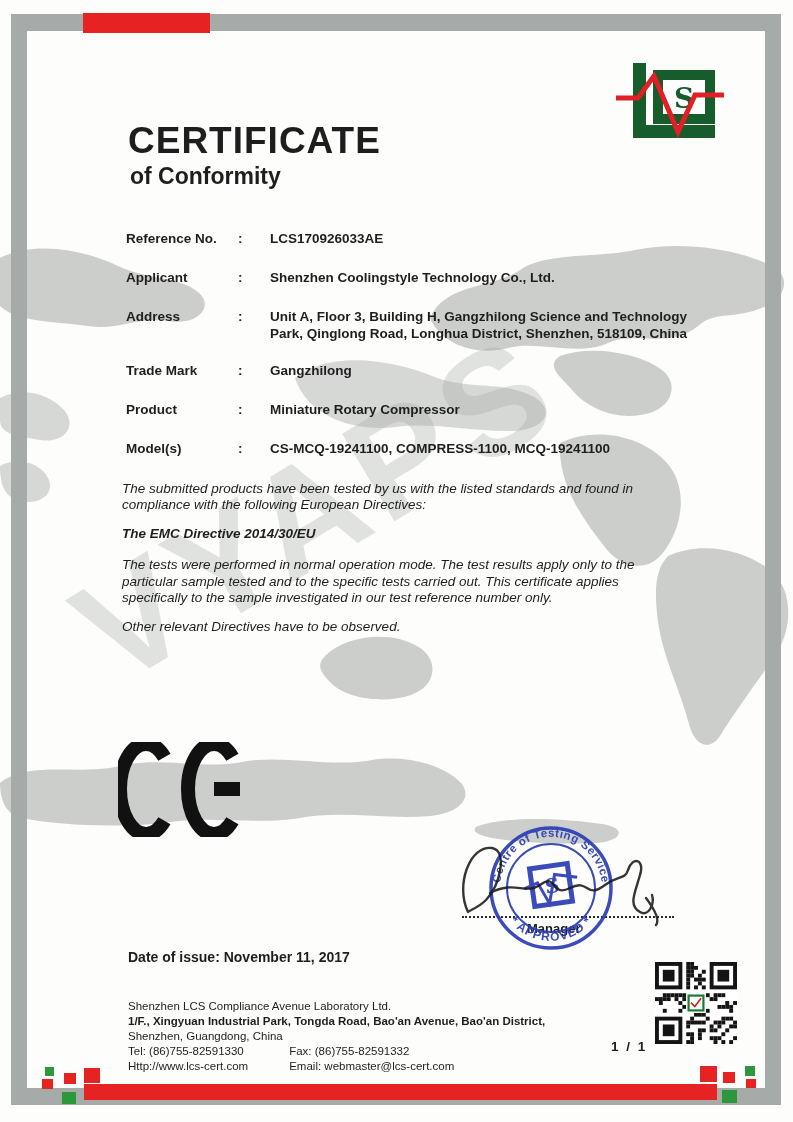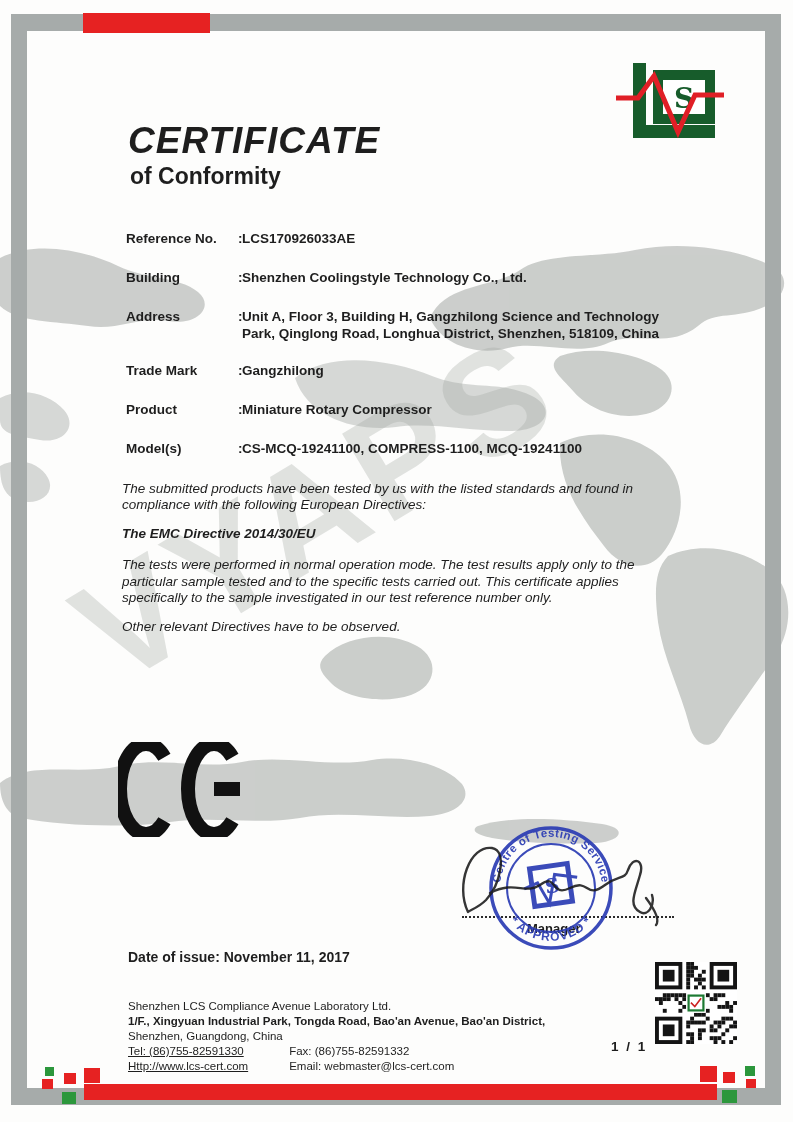--- a/index.html
+++ b/index.html
@@ -19,49 +19,49 @@
 
   
   .map-svg{position:absolute;left:0;top:228px;z-index:0;}
   .watermark{position:absolute;left:128px;top:560px;z-index:1;
              font-size:148px;font-weight:bold;letter-spacing:8px;
              color:#9fa59f;opacity:.30;transform:rotate(-31deg);
              transform-origin:0 100%;white-space:nowrap;line-height:1;}
 
   
   .logo-svg{position:absolute;left:615px;top:58px;z-index:2;}
-  .title{position:absolute;left:128px;top:120px;font-size:37px;font-weight:bold;letter-spacing:1px;z-index:2;font-style:italic;}
+  .title{position:absolute;left:128px;top:120px;font-size:37px;font-weight:bold;letter-spacing:1px;z-index:2;}
   .subtitle{position:absolute;left:130px;top:163px;font-size:23px;font-weight:bold;z-index:2;}
 
   
   .frow{position:absolute;left:122px;width:560px;font-size:13.5px;font-weight:bold;line-height:1.25;z-index:2;}
   .frow .lbl{position:absolute;left:4px;top:0;width:112px;}
   .frow .sep{position:absolute;left:116px;top:0;}
-  .frow .val{position:absolute;left:120px;top:0;width:425px;}
+  .frow .val{position:absolute;left:148px;top:0;width:425px;}
 
   
   .body-text{position:absolute;left:122px;top:481px;width:552px;font-size:13.5px;line-height:1.22;z-index:2;font-style:italic;}
   .body-text p{margin:0 0 12px 0;}
   .body-text p.b{font-weight:bold;margin:2px 0 15px 0;}
 
   
   .ce-svg{position:absolute;left:118px;top:742px;z-index:2;}
   .date-line{position:absolute;left:128px;top:905px;font-size:14px;font-weight:bold;z-index:2;margin-top:44px;}
 
   
   .stamp-svg{position:absolute;left:486px;top:823px;z-index:4;opacity:.92;}
   .sig-svg{position:absolute;left:450px;top:832px;z-index:5;}
   .dotline{position:absolute;left:462px;top:902px;width:212px;height:14px;
            border-bottom:2px dotted #2a2a2a;z-index:3;}
   .manager{position:absolute;left:527px;top:921px;font-size:13px;font-weight:bold;color:#1c1c1c;z-index:3;}
 
   
   .footer{position:absolute;left:128px;top:999px;font-size:11.5px;line-height:15px;z-index:2;}
   .footer .bold{font-weight:bold;}
-  .footer .col1{display:inline-block;width:158px;text-decoration:underline;}
+  .footer .col1{display:inline-block;width:158px;}
   .qr-svg{position:absolute;left:655px;top:962px;z-index:2;}
   .pagenum{position:absolute;left:611px;top:1039px;font-size:13.5px;font-weight:bold;letter-spacing:2px;z-index:2;}
 </style>
 </head>
 <body>
 
 <div class="page">
 
   <svg class="map-svg" width="793" height="630" viewBox="0 0 793 630">
     <g fill="#c6c9c6" opacity="0.9">
@@ -111,21 +111,21 @@
 
   <div class="title">CERTIFICATE</div>
   <div class="subtitle">of Conformity</div>
 
   <div class="frow" style="top:231px">
     <span class="lbl">Reference No.</span>
     <span class="sep">:</span>
     <span class="val">LCS170926033AE</span>
   </div>
   <div class="frow" style="top:270px">
-    <span class="lbl">Building</span>
+    <span class="lbl">Applicant</span>
     <span class="sep">:</span>
     <span class="val">Shenzhen Coolingstyle Technology Co., Ltd.</span>
   </div>
   <div class="frow" style="top:309px">
     <span class="lbl">Address</span>
     <span class="sep">:</span>
     <span class="val">Unit A, Floor 3, Building H, Gangzhilong Science and Technology Park, Qinglong Road, Longhua District, Shenzhen, 518109, China</span>
   </div>
   <div class="frow" style="top:363px">
     <span class="lbl">Trade Mark</span>

